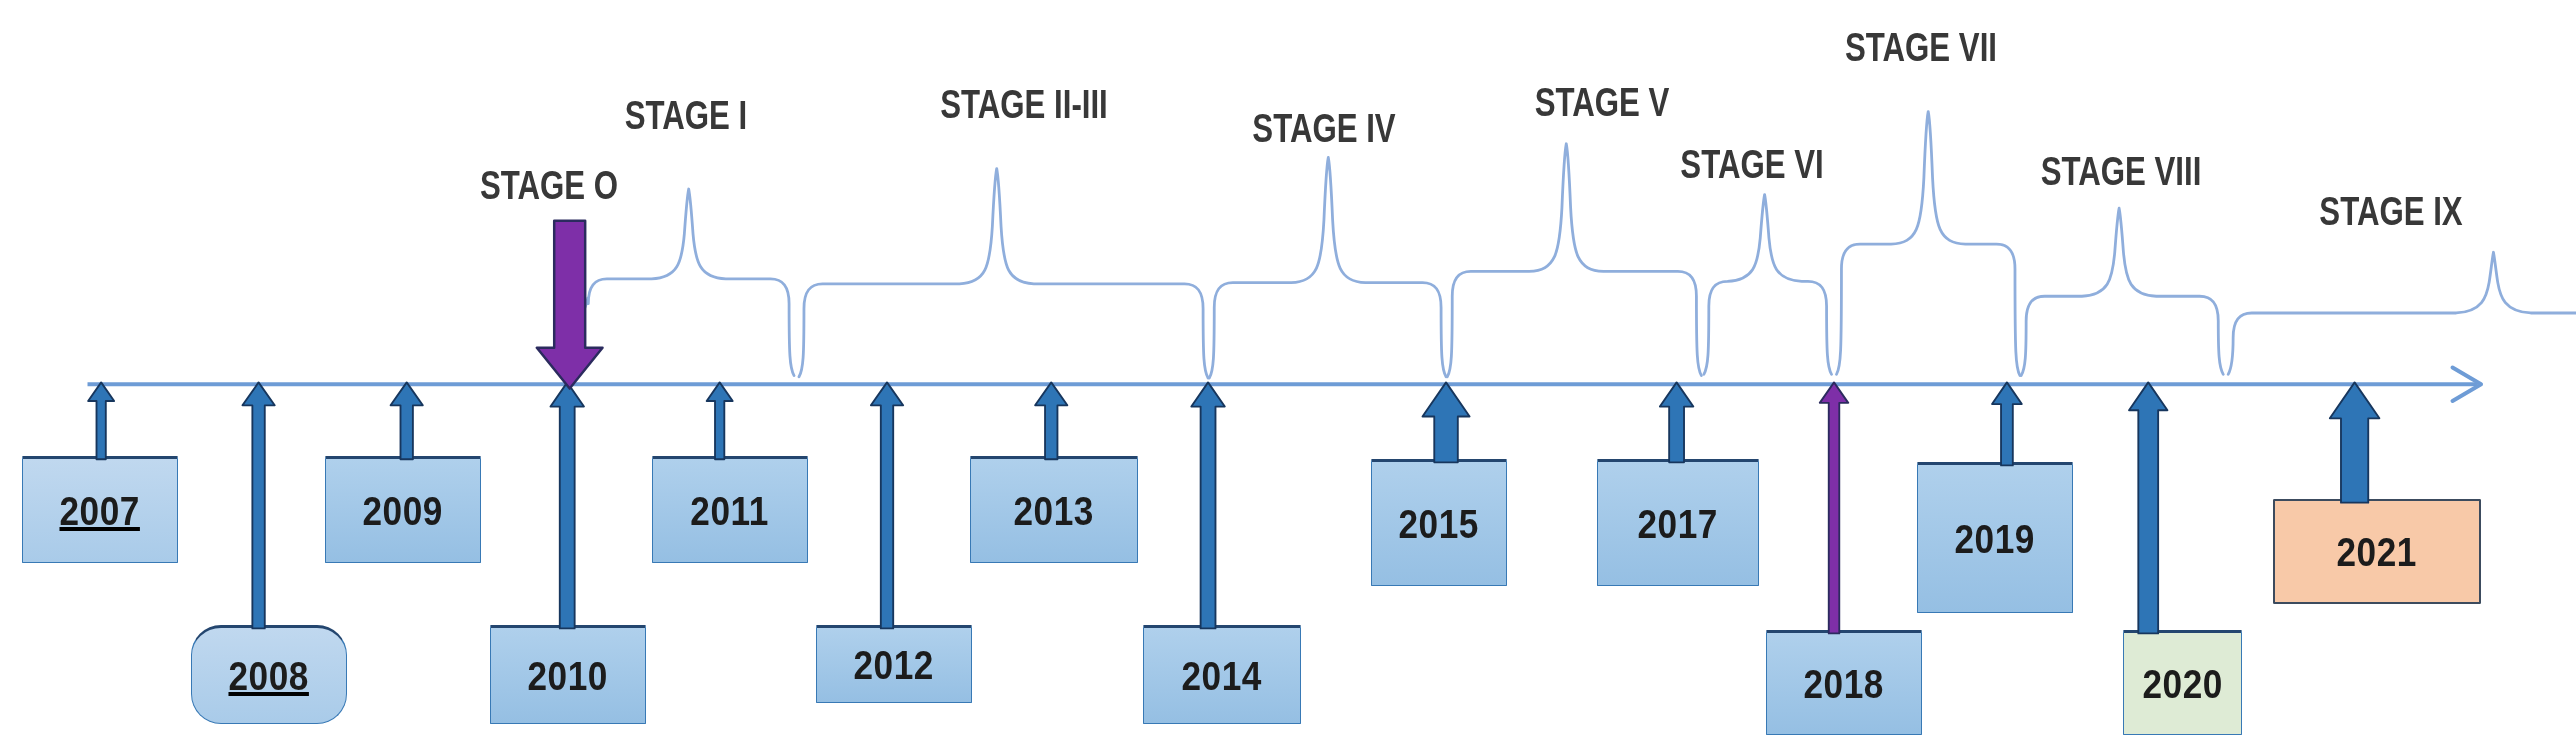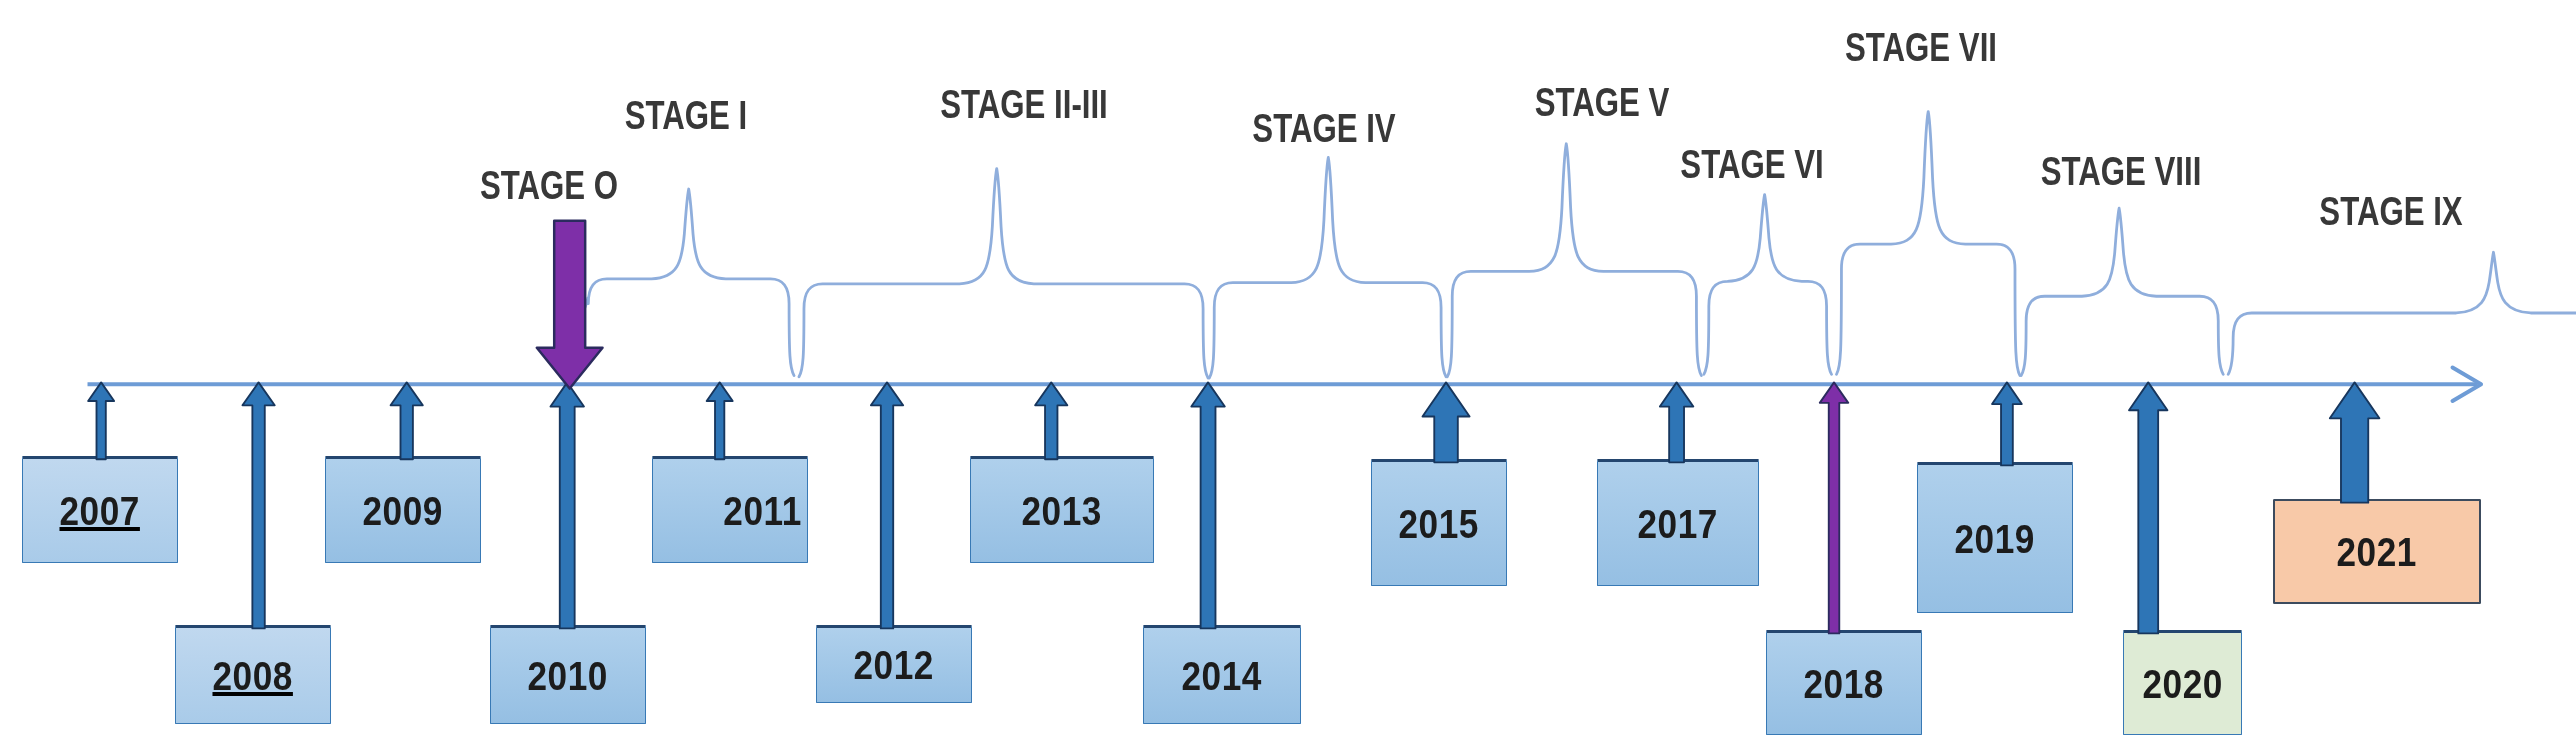--- a/index.html
+++ b/index.html
@@ -49,36 +49,36 @@
 </style>
 </head>
 <body>
 
 <div id="canvas">
 
   <div class="years">
     <div class="ybox lightblue" style="left: 22px; top: 456px; width: 156px; height: 107px;">
         <span class="ylabel">2007</span>
       </div>
-    <div class="ybox lightblue" style="left: 175px; top: 625px; width: 156px; height: 99px;">
+    <div class="ybox lightblue" style="left: 191px; top: 625px; width: 156px; height: 99px; border-radius: 30px;">
         <span class="ylabel">2008</span>
       </div>
     <div class="ybox blue" style="left: 325px; top: 456px; width: 156px; height: 107px;">
         <span class="ylabel">2009</span>
       </div>
     <div class="ybox blue" style="left: 490px; top: 625px; width: 156px; height: 99px;">
         <span class="ylabel">2010</span>
       </div>
-    <div class="ybox blue" style="left: 652px; top: 456px; width: 156px; height: 107px; justify-content: flex-end;">
+    <div class="ybox blue" style="left: 652px; top: 456px; width: 156px; height: 107px;">
         <span class="ylabel">2011</span>
       </div>
     <div class="ybox blue" style="left: 816px; top: 625px; width: 156px; height: 78px;">
         <span class="ylabel">2012</span>
       </div>
-    <div class="ybox blue" style="left: 970px; top: 456px; width: 184px; height: 107px;">
+    <div class="ybox blue" style="left: 970px; top: 456px; width: 168px; height: 107px;">
         <span class="ylabel">2013</span>
       </div>
     <div class="ybox blue" style="left: 1135px; top: 625px; width: 158px; height: 99px; margin-left: 8px;">
         <span class="ylabel">2014</span>
       </div>
     <div class="ybox blue" style="left: 1371px; top: 459px; width: 136px; height: 127px;">
         <span class="ylabel">2015</span>
       </div>
     <div class="ybox blue" style="left: 1597px; top: 459px; width: 162px; height: 127px;">
         <span class="ylabel">2017</span>

